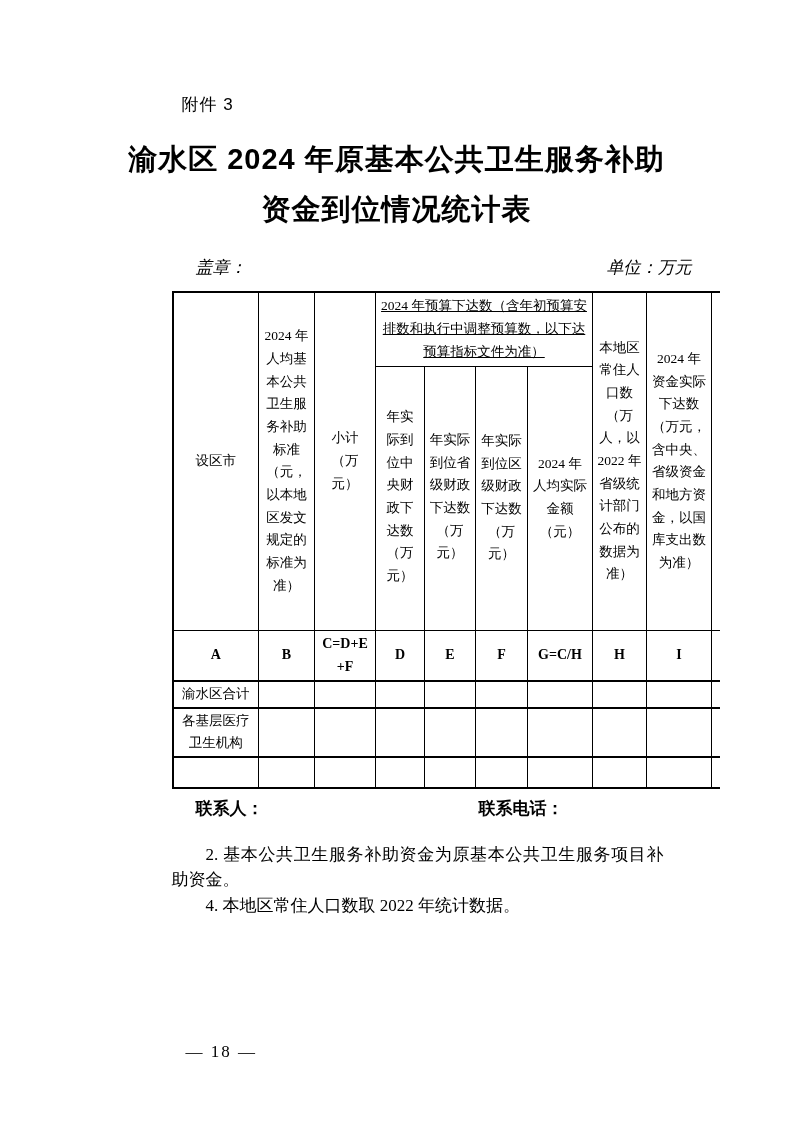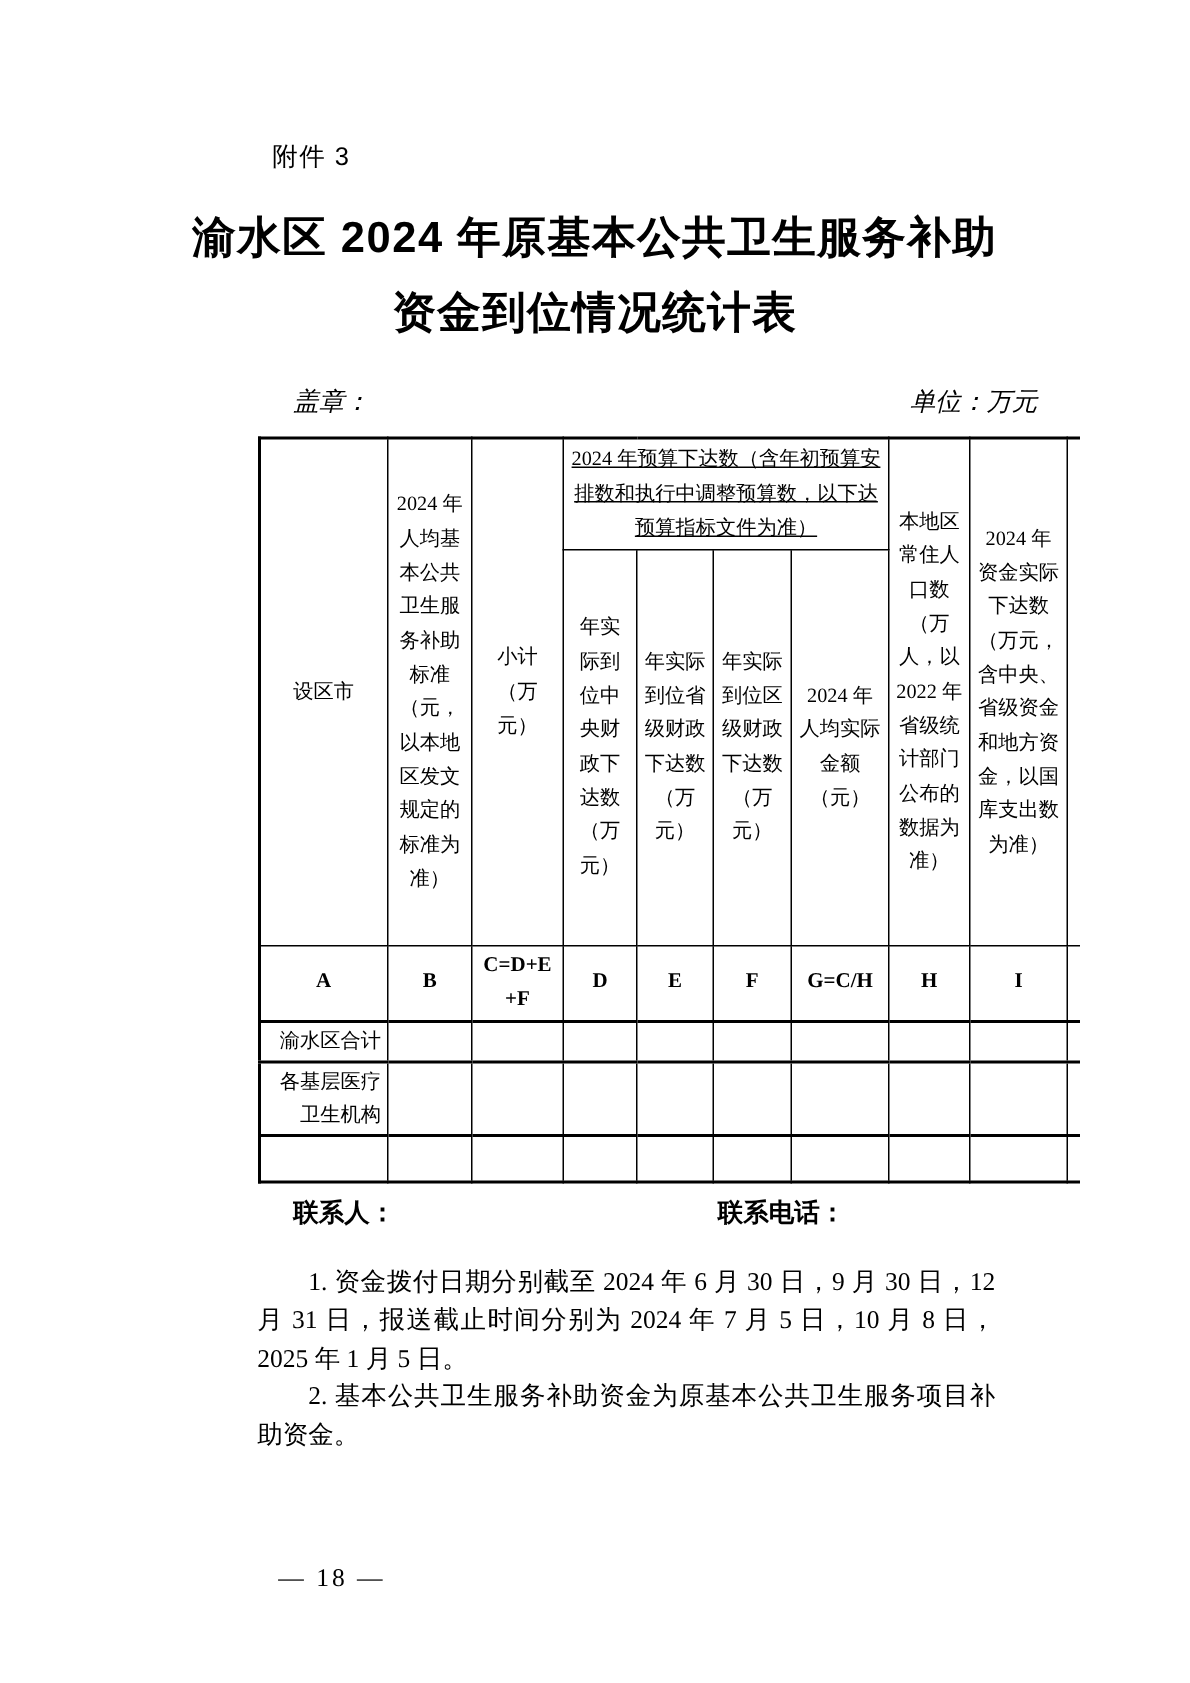--- a/index.html
+++ b/index.html
@@ -69,32 +69,32 @@
   .col-k { width: 60px; }
 
   tr.group-row { height: 74px; }
   tr.subhead-row { height: 264px; }
   tr.code-row { height: 46px; }
   tr.data-row-1 { height: 27px; }
   tr.data-row-2 { height: 42px; }
   tr.data-row-3 { height: 31px; }
 
   td.cell-b, td.cell-h { padding: 1px 8px; }
-  td.cell-d, td.cell-e { padding: 1px 7px; }
+  td.cell-d, td.cell-e { padding: 1px 7px; font-family: Liberation Mono, monospace; }
   td.cell-f, td.cell-i, td.cell-k { padding: 1px 2px; }
   td.group-cell { line-height: 1.8; padding: 2px 6px; text-decoration: underline; }
 
   tr.code-row td {
     font-weight: bold;
     font-size: 14px;
     border-bottom: 2px solid #000;
     border-top: 1px solid #000;
   }
   td.cell-code-c { word-break: break-all; line-height: 1.4; }
-  tr.data-row-1 td, tr.data-row-2 td { border-bottom: 2px solid #000; text-align: right; }
+  tr.data-row-1 td, tr.data-row-2 td { border-bottom: 2px solid #000; }
   td.row-label {
     text-align: left;
     padding-left: 5px;
     font-size: 13.5px;
     line-height: 1.5;
   }
 
   .contact-row {
     margin: 8px 0 0 98px;
     width: 598px;
@@ -217,19 +217,19 @@
     </tr>
   </tbody>
     </table>
 
   <div class="contact-row">
     <span class="contact-person">联系人：</span>
     <span class="contact-phone">联系电话：</span>
   </div>
 
   <div class="notes">
-    <p>1. 资金拨付日期分别截至 2024 年 6 月 30 日，9 月 30 日，12 月 31 日，报送截止时间分别为 2024 年 7 月 5 日，10 月 8 日，2025 年 1 月 5 日。</p>
     <p>2. 基本公共卫生服务补助资金为原基本公共卫生服务项目补助资金。</p>
+    <p>4. 本地区常住人口数取 2022 年统计数据。</p>
   </div>
 
   <div class="page-footer">— 18 —</div>
 
 </div>
 
 </body></html>

